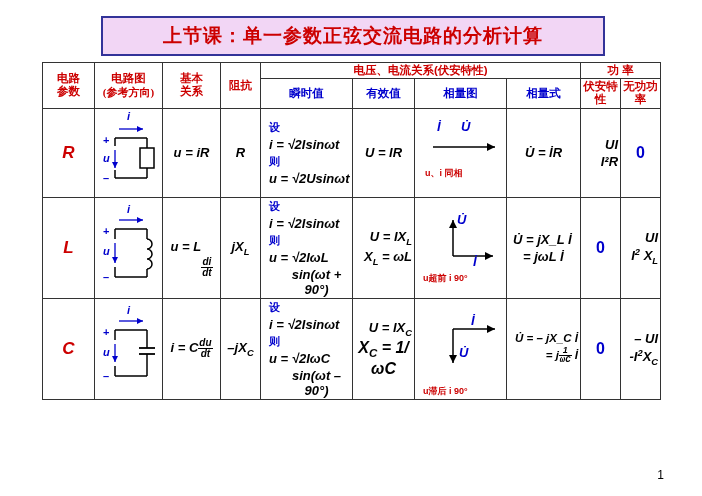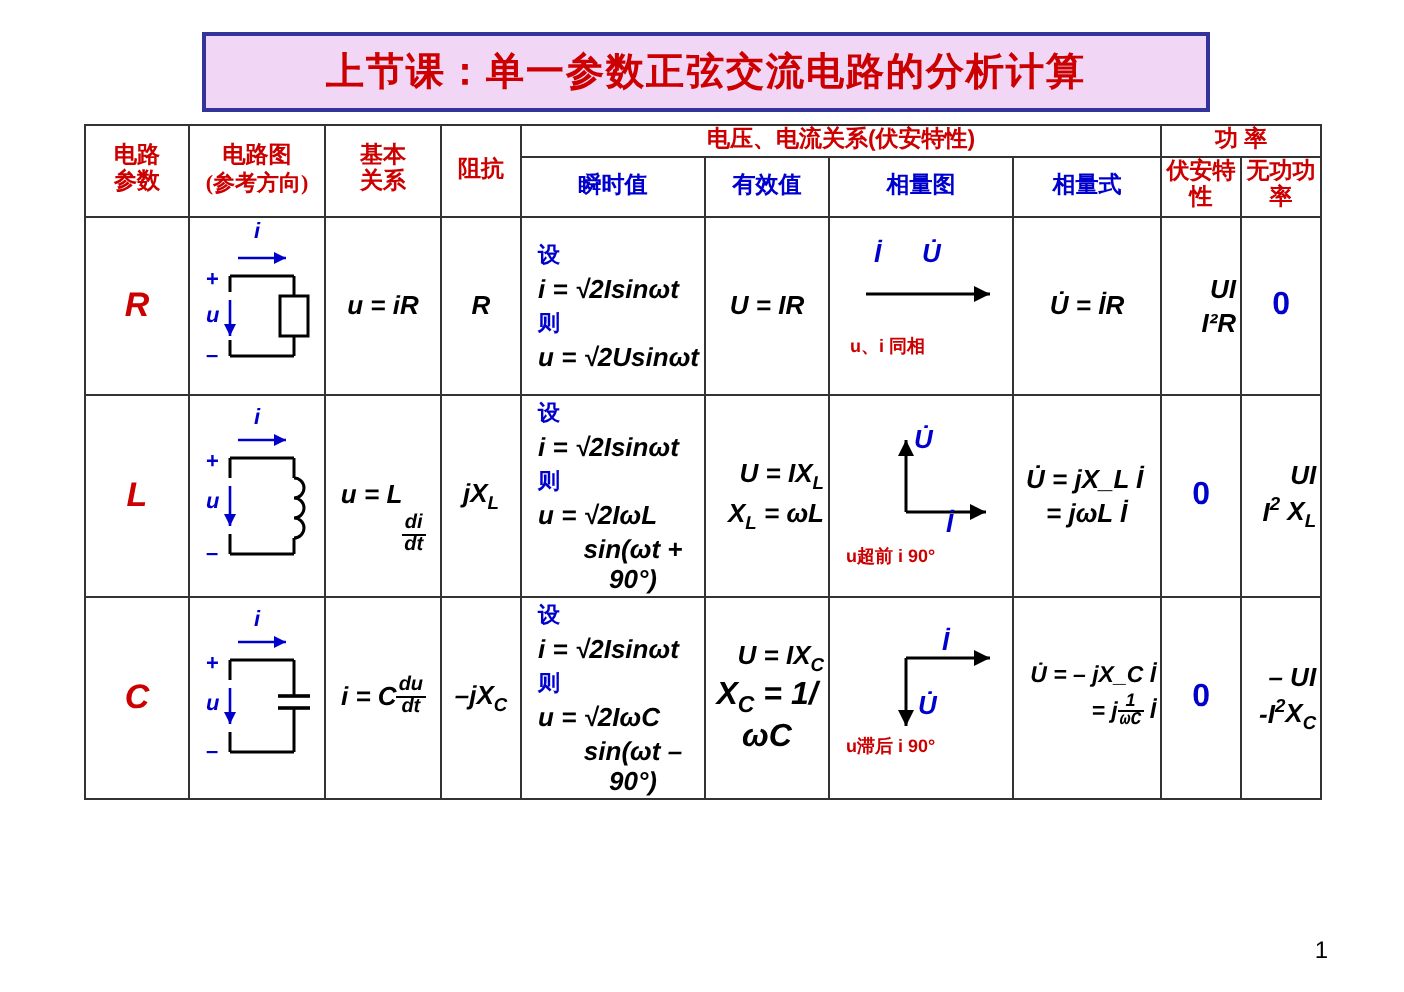--- a/index.html
+++ b/index.html
@@ -273,21 +273,21 @@
     <td>
       <div class="phasor-wrap">
         <svg width="92" height="62" viewBox="0 0 92 62">
           <line x1="36" y1="16" x2="78" y2="16" stroke="#000" stroke-width="1.5"></line>
           <polygon points="78,16 70,12 70,20" fill="#000"></polygon>
           <line x1="36" y1="16" x2="36" y2="50" stroke="#000" stroke-width="1.5"></line>
           <polygon points="36,50 32,42 40,42" fill="#000"></polygon>
         </svg>
         <span class="f-blue" style="position:absolute;left:54px;top:0px;">İ</span>
         <span class="f-blue" style="position:absolute;left:42px;top:32px;">U̇</span>
-        <div class="note" style="position:absolute;left:6px;top:52px;">u滞后 i 90°</div>
+        <div class="note" style="position:absolute;left:6px;top:70px;">u滞后 i 90°</div>
       </div>
     </td>
     <td>
       <div class="stack" style="align-items:flex-end;padding-left:2px;">
         <span class="formula" style="font-size:11.5px;">U̇ = – jX_C İ</span>
         <span class="formula" style="padding-left:8px;font-size:11.5px;">= j<span style="display:inline-block;vertical-align:middle;font-size:9px;line-height:1.05;">
           <span style="display:block;border-bottom:1px solid #000;padding:0 1px;">1</span>
           <span style="display:block;padding:0 1px;font-family:Liberation Mono, monospace;">ω<i>C</i></span></span> İ</span>
       </div>
     </td>

